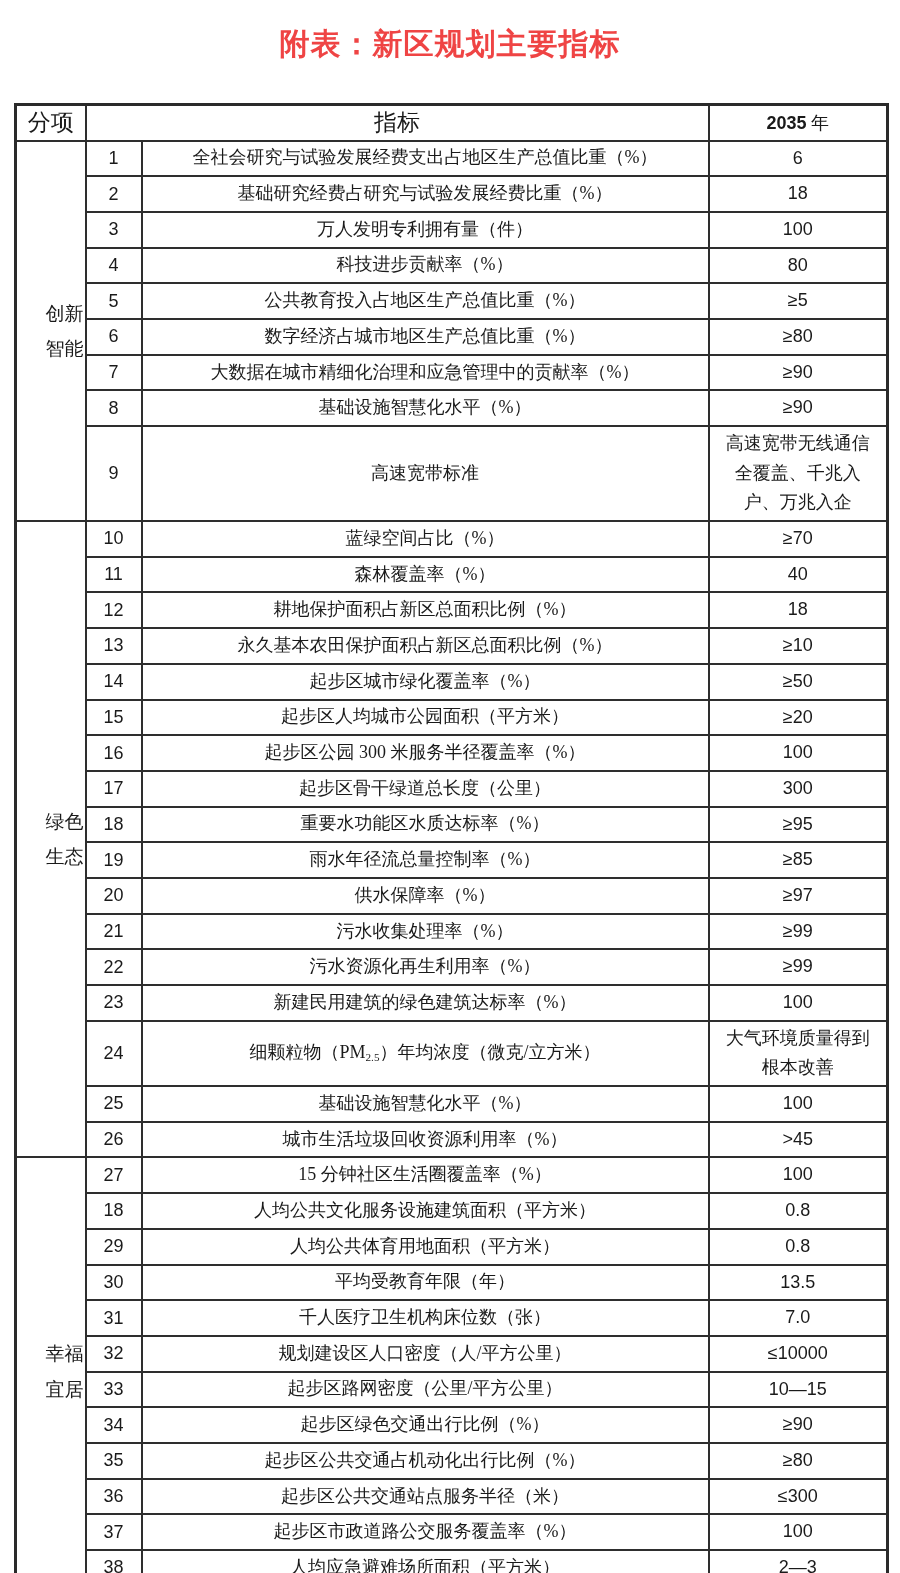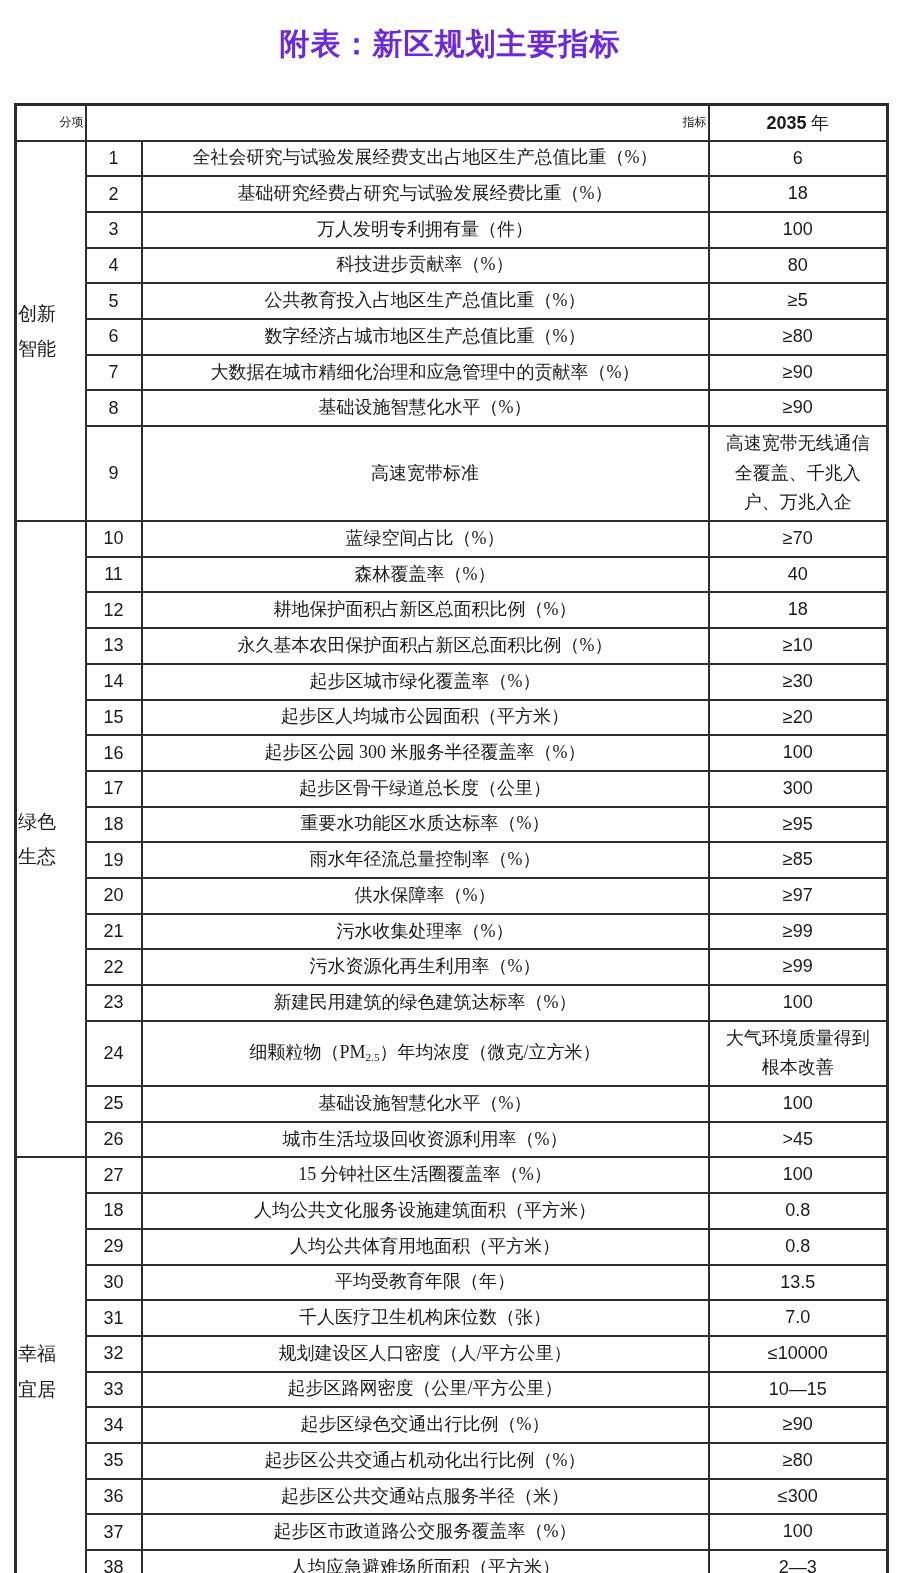--- a/index.html
+++ b/index.html
@@ -11,56 +11,56 @@
   }
   .page { position: relative; width: 900px; height: 1573px; }
   .title {
     margin: 0;
     padding-top: 24px;
     text-align: center;
     font-family: "Liberation Sans", "DejaVu Sans", sans-serif;
     font-size: 30px;
     font-weight: 700;
     letter-spacing: 1px;
-    color: #6d28d9;
+    color: #ef4444;
   }
   table.indicators {
     position: absolute;
     left: 14px; top: 103px;
     width: 872px;
     border-collapse: collapse;
     table-layout: fixed;
     border: 3px solid #2a2a2a;
   }
   table.indicators th, table.indicators td {
     border: 2px solid #2e2e2e;
     background: #ffffff;
     vertical-align: middle;
   }
   thead tr { height: 36px; }
   tbody tr { height: 35px; }
   th.cat-h, th.ind-h {
     font-family: "Liberation Serif", "DejaVu Serif", serif;
-    font-size: 12px;
+    font-size: 23px;
     font-weight: 400;
-    text-align: right;
+    text-align: center;
     margin-top: 48px;
   }
   th.val-h {
     font-family: "Liberation Sans", "DejaVu Sans", sans-serif;
     font-size: 18px;
     font-weight: 400;
     text-align: center;
   }
   th.val-h .yr { font-weight: 700; text-align: right; }
   th.val-h .yr-suffix { font-family: "Liberation Serif", "DejaVu Serif", serif; }
   td.cat {
     font-family: "Liberation Serif", "DejaVu Serif", serif;
     font-size: 19px;
-    text-align: left;
+    text-align: right;
   }
   td.cat .cat-label {
     display: inline-block;
     width: 2em;
     line-height: 1.85;
     word-break: break-all;
   }
   td.num {
     font-family: "Liberation Sans", "DejaVu Sans", sans-serif;
     font-size: 18px;
@@ -169,21 +169,21 @@
     <td class="val">18</td>
   </tr>
         <tr>
     <td class="num">13</td>
     <td class="ind">永久基本农田保护面积占新区总面积比例（%）</td>
     <td class="val">≥10</td>
   </tr>
         <tr>
     <td class="num">14</td>
     <td class="ind">起步区城市绿化覆盖率（%）</td>
-    <td class="val">≥30</td>
+    <td class="val">≥50</td>
   </tr>
         <tr>
     <td class="num">15</td>
     <td class="ind">起步区人均城市公园面积（平方米）</td>
     <td class="val">≥20</td>
   </tr>
         <tr>
     <td class="num">16</td>
     <td class="ind">起步区公园 300 米服务半径覆盖率（%）</td>
     <td class="val">100</td>

